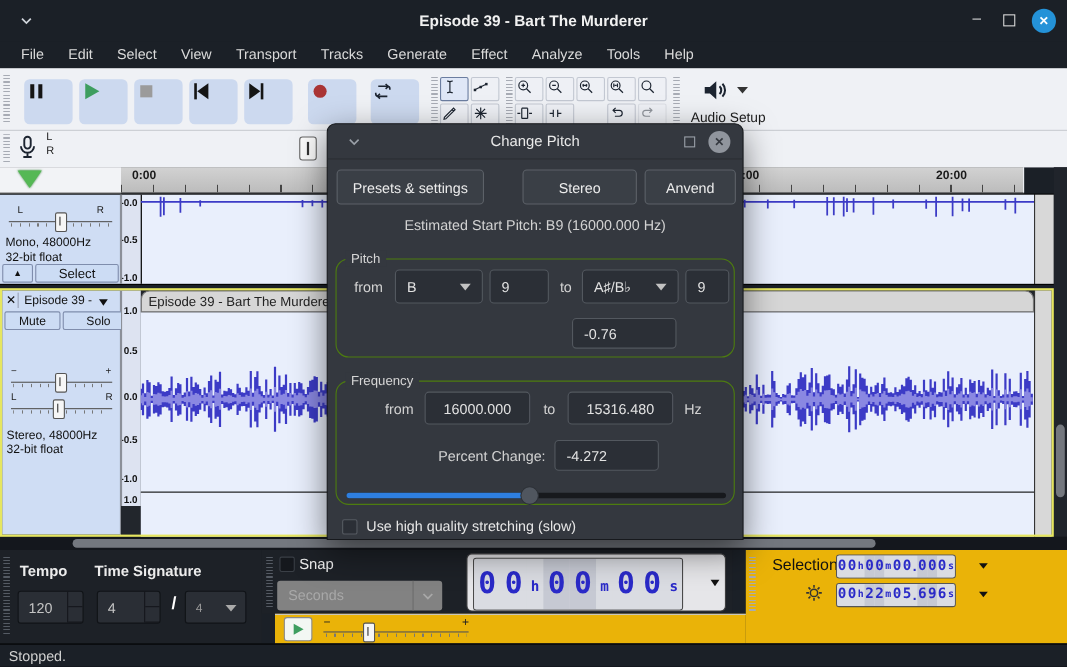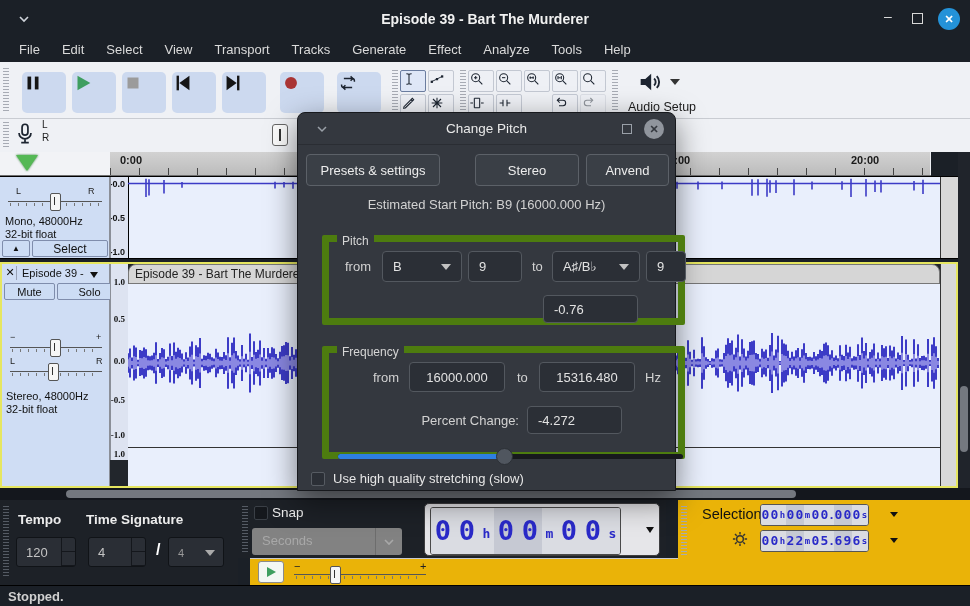--- a/index.html
+++ b/index.html
@@ -73,21 +73,21 @@
   .dialog{left:297px;top:112px;width:379px;height:379px;background:#34383f;border:1px solid #17191d;
     border-radius:8px 8px 0 0;box-shadow:0 10px 30px rgba(0,0,0,.5);z-index:50;}
   .dlg-title{color:#e9e9e9;font-size:13.5px;}
   .dlg-btn{background:#3a3f46;border:1px solid #5c6168;border-radius:4px;color:#ececec;font-size:13px;
     display:flex;align-items:center;justify-content:center;}
   .dlg-field{background:#2b2f36;border:1px solid #53585f;border-radius:4px;color:#e2e2e2;font-size:13px;
     display:flex;align-items:center;padding:0 10px;}
   .dlg-combo{background:#2b2f36;border:1px solid #53585f;border-radius:4px;color:#e2e2e2;font-size:13px;
     display:flex;align-items:center;justify-content:space-between;padding:0 10px;}
   .dlg-label{color:#d2d2d2;font-size:13px;}
-  .grp{border:7px solid #4d7c0f;border-radius:2px;margin-left:17px;}
+  .grp{border:1px solid #4d7c0f;border-radius:12px;}
   .grp-legend{position:absolute;top:-8px;left:8px;background:#34383f;padding:0 5px;font-size:12px;color:#d6d6d6;}
   .combo-caret{width:0;height:0;border-left:5px solid transparent;border-right:5px solid transparent;border-top:6px solid #c2c2c2;}
   svg{display:block;}
 </style>
 </head>
 <body>
 
 <div id="app">
 
   <div class="abs titlebar">
@@ -365,21 +365,21 @@
       <div class="slider-ticks" style="left:10px;top:85px;width:88px;"></div>
       <div class="thumb" style="left:48px;top:75px;"></div>
       <span class="slab" style="left:8px;top:92px;">L</span>
       <span class="slab" style="left:94px;top:92px;">R</span>
       <div class="slider-line" style="left:8px;top:107px;width:92px;"></div>
       <div class="slider-ticks" style="left:10px;top:109px;width:88px;"></div>
       <div class="thumb" style="left:46px;top:99px;"></div>
       <div class="abs" style="left:4px;top:126px;font-size:11px;color:#111;">Stereo, 48000Hz</div>
       <div class="abs" style="left:4px;top:139px;font-size:11px;color:#111;">32-bit float</div>
     </div>
-    <div class="abs rulercol" id="ruler2" style="left:110px;top:2px;width:18px;height:196px;font-family:Liberation Serif, serif;">
+    <div class="abs rulercol" id="ruler2" style="left:110px;top:2px;width:18px;height:196px;">
         <div class="rlab" style="top: 13px;">1.0</div>
         <div class="rlab" style="top: 50px;">0.5</div>
         <div class="rlab" style="top: 92px;">0.0</div>
         <div class="rlab" style="top: 131px;">-0.5</div>
         <div class="rlab" style="top: 166px;">-1.0</div>
         <div class="rlab" style="top: 185px;">1.0</div>
         <div class="rlab" style="top: 216px;">0.5</div>
       </div>
 
     <div class="abs" style="left:128px;top:2px;width:812px;height:20px;background:#d6d6d6;border:1px solid #777;border-radius:8px 8px 0 0;overflow:hidden;">
@@ -510,21 +510,21 @@
         </svg>
     </div>
     <span class="slab" style="left:44px;top:1px;font-size:11px;">−</span>
     <span class="slab" style="left:170px;top:1px;font-size:11px;">+</span>
     <div class="slider-line" style="left:44px;top:15px;width:132px;"></div>
     <div class="slider-ticks" style="left:46px;top:17px;width:128px;"></div>
     <div class="thumb" style="left:80px;top:7px;"></div>
   </div>
 
   <div class="abs" style="left:0;top:585px;width:970px;height:21px;background:#1b2027;border-top:1px solid #000;">
-    <span style="position:absolute;left:8px;top:3px;font-size:13px;color:#d0d0d0;font-weight:bold;">Stopped.</span>
+    <span style="position:absolute;left:8px;top:3px;font-size:13px;color:#d0d0d0;">Stopped.</span>
   </div>
 
   <div class="abs dialog">
     <div class="abs" style="left:0;top:0;width:377px;height:32px;border-bottom:1px solid #2a2d33;">
       <div class="abs" style="left:18px;top:11px;width:12px;height:10px;">
         <svg viewBox="0 0 12 10" fill="none" stroke="#9aa0a8" stroke-width="1.5">
             <path d="M2 3l4 4 4-4"></path>
           </svg>
       </div>
       <div class="abs dlg-title" style="left:0;top:0;width:377px;height:32px;line-height:32px;text-align:center;">Change Pitch</div>

